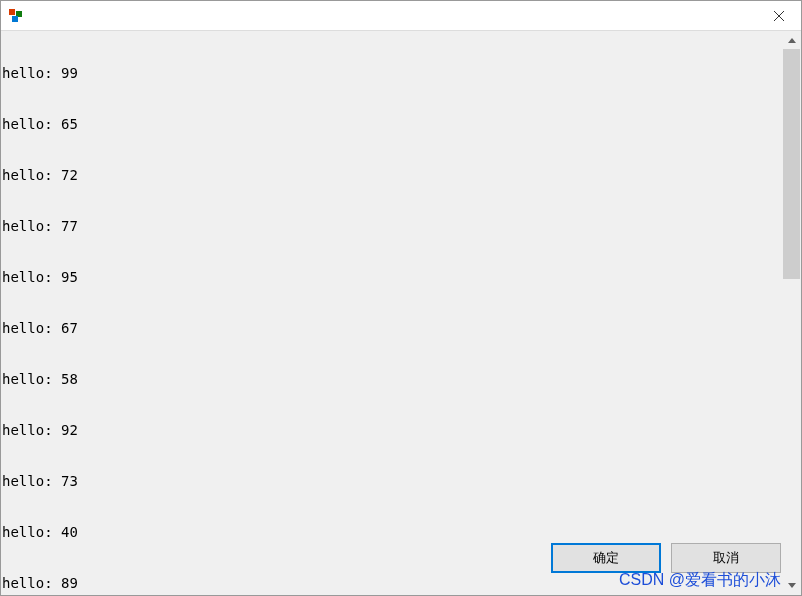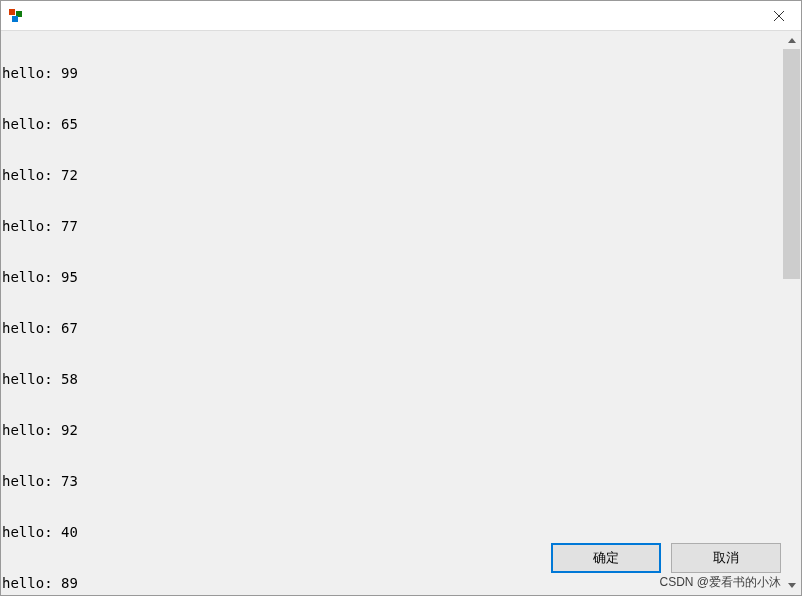--- a/index.html
+++ b/index.html
@@ -110,22 +110,22 @@
       top: 17px;
       left: 0;
       width: 17px;
       height: 230px;
       background: #cdcdcd;
     }
     .watermark {
       position: absolute;
       right: 20px;
       bottom: 4px;
-      font-size: 12px;
-      color: #404040;
+      font-size: 16px;
+      color: #1d4ed8;
       background: transparent;
       pointer-events: none;
       text-align: right;
     }
   </style>
 </head>
 <body>
 
 <div class="titlebar">
   <span class="app-icon">

